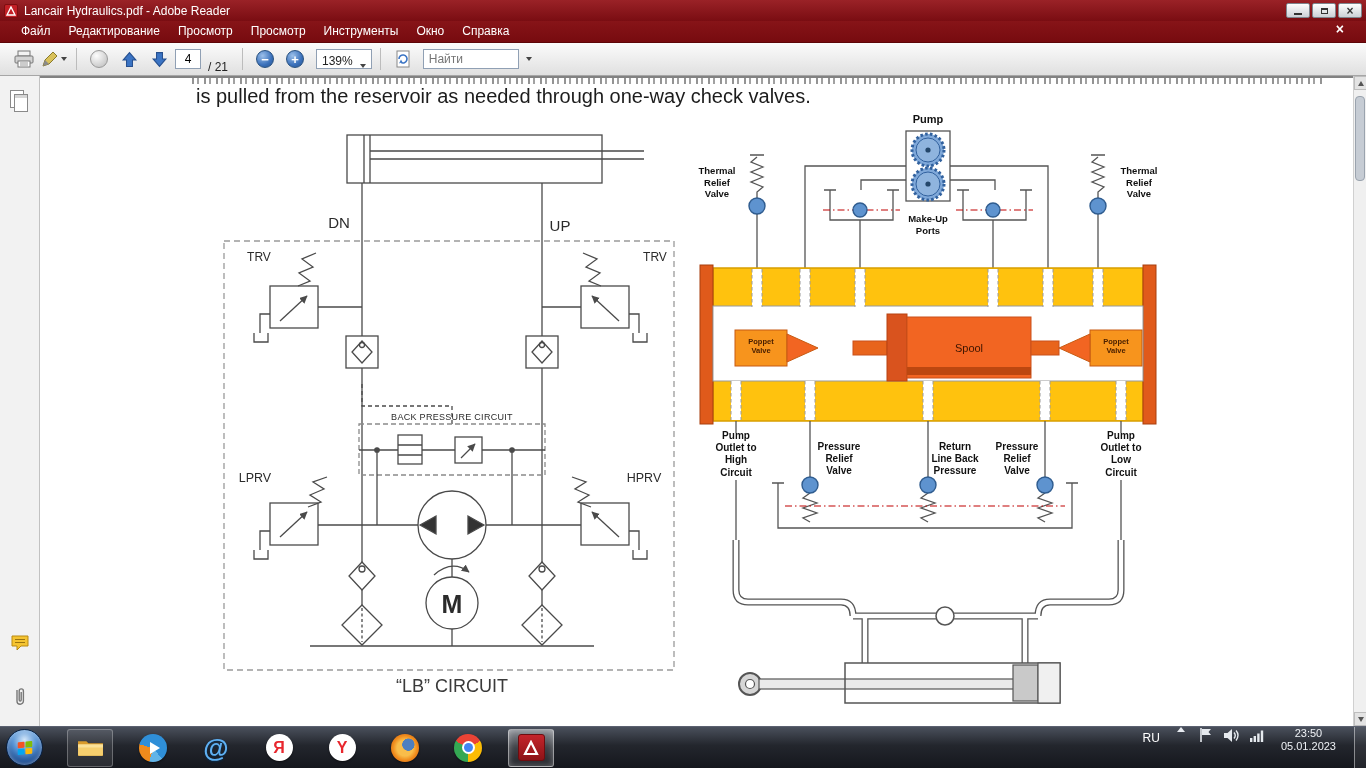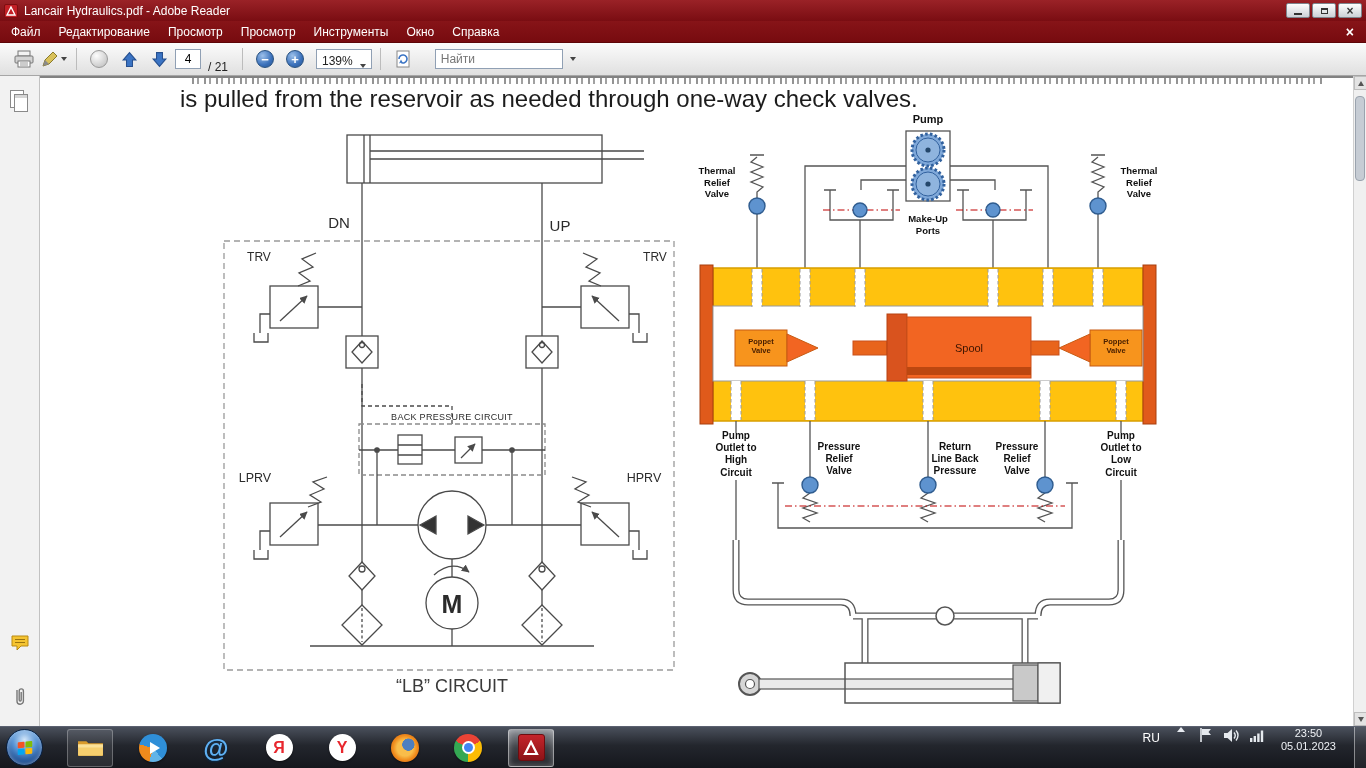--- a/index.html
+++ b/index.html
@@ -10,49 +10,49 @@
   .titlebar{display:flex;align-items:center;height:21px;background:linear-gradient(#9a2227,#7a0d12);padding:0 4px}
   .app-ico{width:14px;height:14px;background:#c22026;border:1px solid #7e0d10;border-radius:2px;display:flex;align-items:center;justify-content:center}
   .title-text{color:#fff;font-size:12px;margin-left:6px;flex:1;white-space:nowrap}
   .win-controls{display:flex;gap:2px}
   .win-btn{width:24px;height:15px;background:linear-gradient(#fefefe,#ccd1d7);border:1px solid #7e858d;border-radius:2px;display:flex;align-items:center;justify-content:center;cursor:default}
   .g-min{width:8px;height:2px;background:#333;margin-top:7px}
   .g-rest{width:7px;height:6px;border:1px solid #333;border-top-width:2px}
   .g-close{font-size:12px;font-weight:bold;color:#333;line-height:10px}
 
   
-  .menubar{display:flex;align-items:center;height:22px;background:linear-gradient(#871418,#770b0f);border-bottom:1px solid #5d0608;padding:0 2px}
+  .menubar{display:flex;height:22px;background:linear-gradient(#871418,#770b0f);border-bottom:1px solid #5d0608;padding:0 12px}
   .menu-item{color:#fff;font-size:12px;padding:3px 9px;white-space:nowrap}
   .menu-x{margin-left:auto;color:#fff;font-size:14px;font-weight:bold;padding:0 10px}
 
   
   .toolbar{display:flex;align-items:center;height:33px;background:linear-gradient(#fbfbfb,#e0e0e0);border-bottom:1px solid #a6a6a6;padding:0 10px;gap:2px}
   .tb-btn{height:26px;min-width:28px;display:flex;align-items:center;justify-content:center;border-radius:3px;gap:3px}
   .tb-sep{width:1px;height:22px;background:#bcbcbc;margin:0 6px}
   .caret{width:0;height:0;border-left:3.5px solid transparent;border-right:3.5px solid transparent;border-top:4px solid #444}
   .page-input{width:26px;height:20px;border:1px solid #90a0b4;font-size:12px;text-align:center;background:#fff}
   .page-total{font-size:12px;color:#222;margin:16px 6px 0 5px;white-space:pre}
   .zoom-circle{width:18px;height:18px;border-radius:50%;background:radial-gradient(circle at 35% 30%,#9cc0ea,#3a70ba 60%,#2a5490);color:#fff;font-size:13px;font-weight:bold;display:flex;align-items:center;justify-content:center;border:1px solid #27507f;line-height:1}
   .zoom-box{display:flex;align-items:flex-end;height:20px;background:#fff;border:1px solid #90a0b4;padding:0 5px;margin-left:5px;font-size:12px;gap:7px;color:#222}
   .gray-orb{width:18px;height:18px;border-radius:50%;background:radial-gradient(circle at 35% 30%,#fdfdfd,#b9b9b9);border:1px solid #999}
-  .find-input{width:128px;height:20px;border:1px solid #90a0b4;font-size:12px;padding:0 5px;margin-left:16px}
+  .find-input{width:96px;height:20px;border:1px solid #90a0b4;font-size:12px;padding:0 5px;margin-left:4px}
   .find-caret{width:16px;height:20px;display:flex;align-items:center;justify-content:center}
 
   
   .main{display:flex;height:650px}
   .sidebar{position:relative;width:40px;background:#f2f2f2;border-right:1px solid #c2c2c2}
   .sb-icon{position:absolute;left:8px;width:24px;height:26px;display:flex;align-items:center;justify-content:center}
   .pg{position:absolute;background:#fff;border:1px solid #8a8a8a;width:14px;height:18px}
   .pg1{left:2px;top:2px}
   .pg2{left:6px;top:6px;box-shadow:inset 0 3px 0 #d5d5d5}
   .docarea{position:relative;flex:1;background:#828282;overflow:hidden}
   .page{position:absolute;left:0;top:2px;right:13px;bottom:0;background:#fff;overflow:hidden}
   .cutline{position:absolute;left:152px;top:0;width:1130px;height:6px;opacity:.55;
     background:repeating-linear-gradient(90deg,#3c3c3c 0 2px,transparent 2px 5px,#555 5px 7px,transparent 7px 12px)}
-  .bodyline{position:absolute;left:140px;top:7px;font-size:24px;color:#1c1c1c;white-space:nowrap}
+  .bodyline{position:absolute;left:156px;top:7px;font-size:20px;color:#1c1c1c;white-space:nowrap}
   .lb-svg{position:absolute;left:172px;top:40px}
   .valve-svg{position:absolute;left:653px;top:32px}
   svg text{font-family:"Liberation Sans","DejaVu Sans",sans-serif}
 
   
   .scrollbar{position:absolute;right:0;top:0;bottom:0;width:13px;background:#f0f0f0;border-left:1px solid #d0d0d0}
   .sb-arrow{position:absolute;left:0;width:13px;height:14px;background:#e3e3e3;border:1px solid #bdbdbd;display:flex;align-items:center;justify-content:center}
   .sb-arrow.up{top:0}
   .sb-arrow.down{bottom:0}
   .tri-up{width:0;height:0;border-left:3.5px solid transparent;border-right:3.5px solid transparent;border-bottom:5px solid #555}

